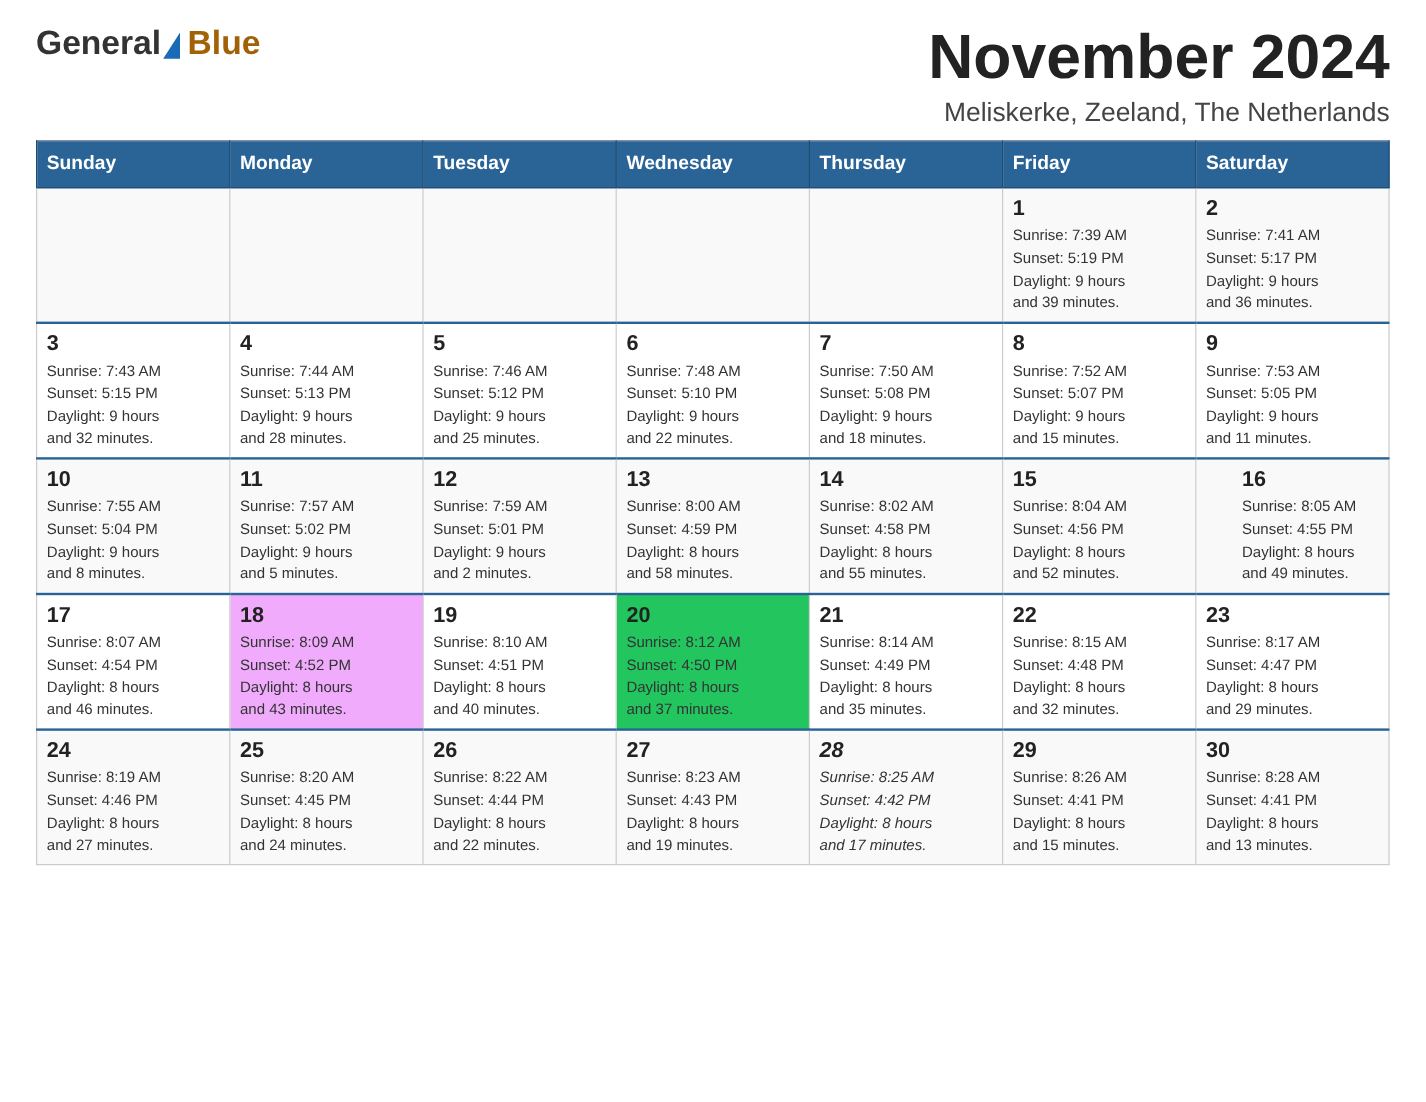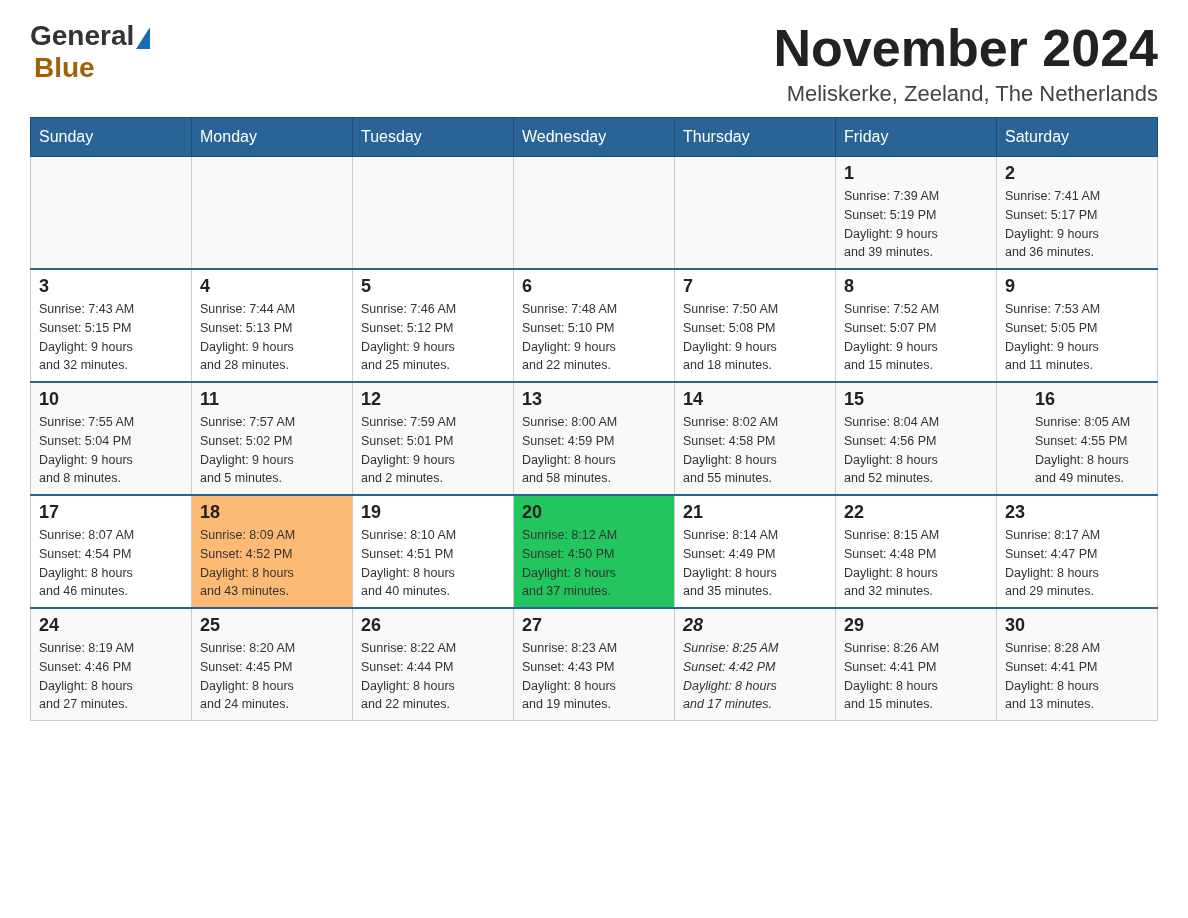--- a/index.html
+++ b/index.html
@@ -11,21 +11,21 @@
       padding: 20px 30px;
     }
     .header {
       display: flex;
       justify-content: space-between;
       align-items: flex-start;
       margin-bottom: 10px;
     }
     .logo {
       display: flex;
-      flex-direction: column;
+      flex-direction: row;
       align-items: flex-start;
     }
     .logo-text {
       display: flex;
       align-items: center;
       font-size: 28px;
       font-weight: bold;
       color: #333;
     }
     .logo-general { color: #333; }
@@ -58,21 +58,21 @@
     .calendar-table {
       width: 100%;
       border-collapse: collapse;
       margin-top: 10px;
     }
     .calendar-table th {
       background-color: #2a6496;
       color: #fff;
       padding: 10px 8px;
       font-size: 16px;
-      font-weight: normal;
+      font-weight: bold;
       text-align: left;
       border: 1px solid #1e4d74;
     }
     .calendar-table td {
       vertical-align: top;
       padding: 6px 8px;
       border: 1px solid #ccc;
       width: calc(100% / 7);
       min-height: 90px;
       font-size: 13px;
@@ -199,21 +199,21 @@
         <td style="background-color: rgb(249, 249, 249); padding-left: 38px;">
           <div class="day-number">16</div>
           <div class="day-info">Sunrise: 8:05 AM<br>Sunset: 4:55 PM<br>Daylight: 8 hours<br>and 49 minutes.</div>
         </td>
       </tr>
       <tr class="row-divider">
         <td style="background-color: rgb(255, 255, 255);">
           <div class="day-number">17</div>
           <div class="day-info">Sunrise: 8:07 AM<br>Sunset: 4:54 PM<br>Daylight: 8 hours<br>and 46 minutes.</div>
         </td>
-        <td style="background-color: #fdba74;">
+        <td style="background-color: #f0abfc;">
           <div class="day-number">18</div>
           <div class="day-info">Sunrise: 8:09 AM<br>Sunset: 4:52 PM<br>Daylight: 8 hours<br>and 43 minutes.</div>
         </td>
         <td style="background-color: rgb(255, 255, 255);">
           <div class="day-number">19</div>
           <div class="day-info">Sunrise: 8:10 AM<br>Sunset: 4:51 PM<br>Daylight: 8 hours<br>and 40 minutes.</div>
         </td>
         <td style="background-color: #22c55e;">
           <div class="day-number">20</div>
           <div class="day-info">Sunrise: 8:12 AM<br>Sunset: 4:50 PM<br>Daylight: 8 hours<br>and 37 minutes.</div>

